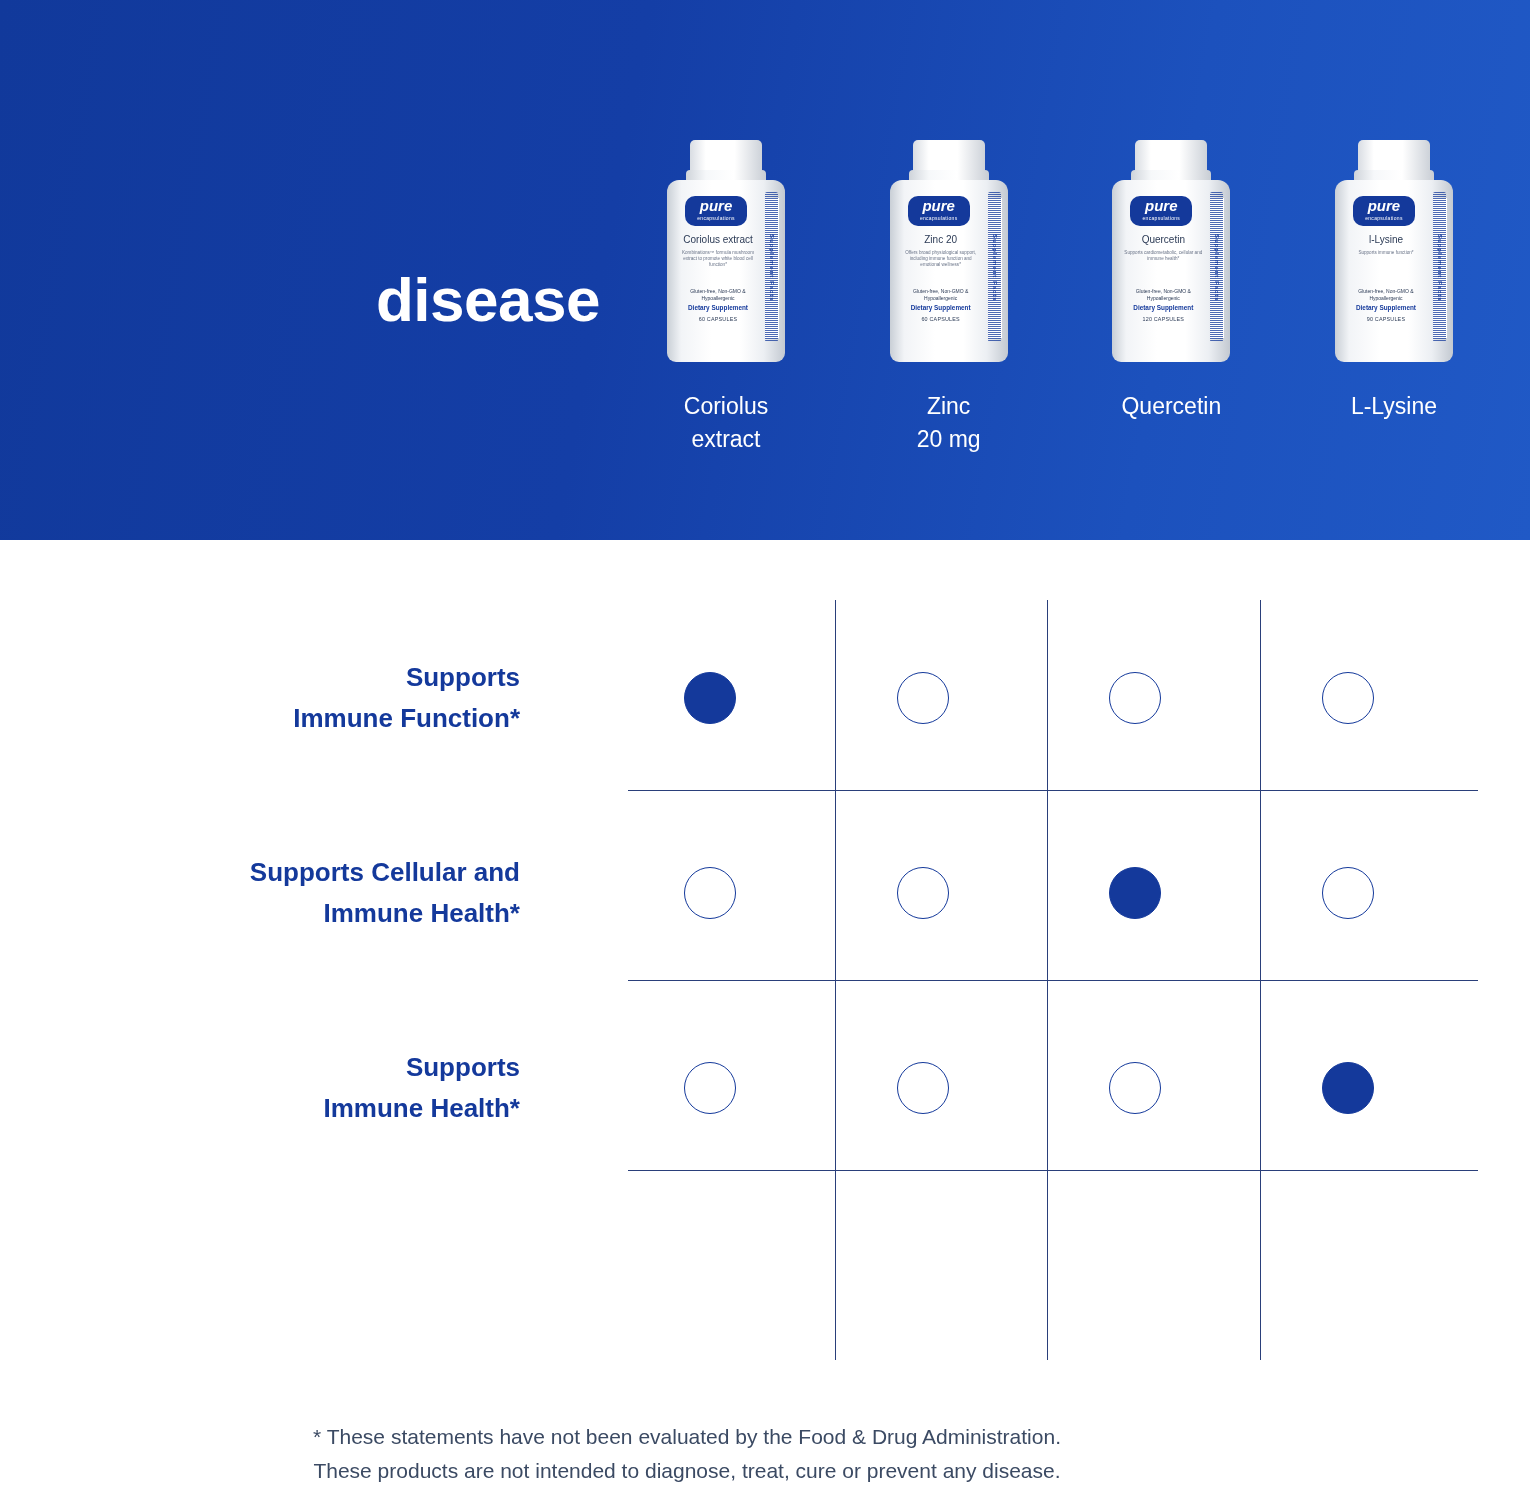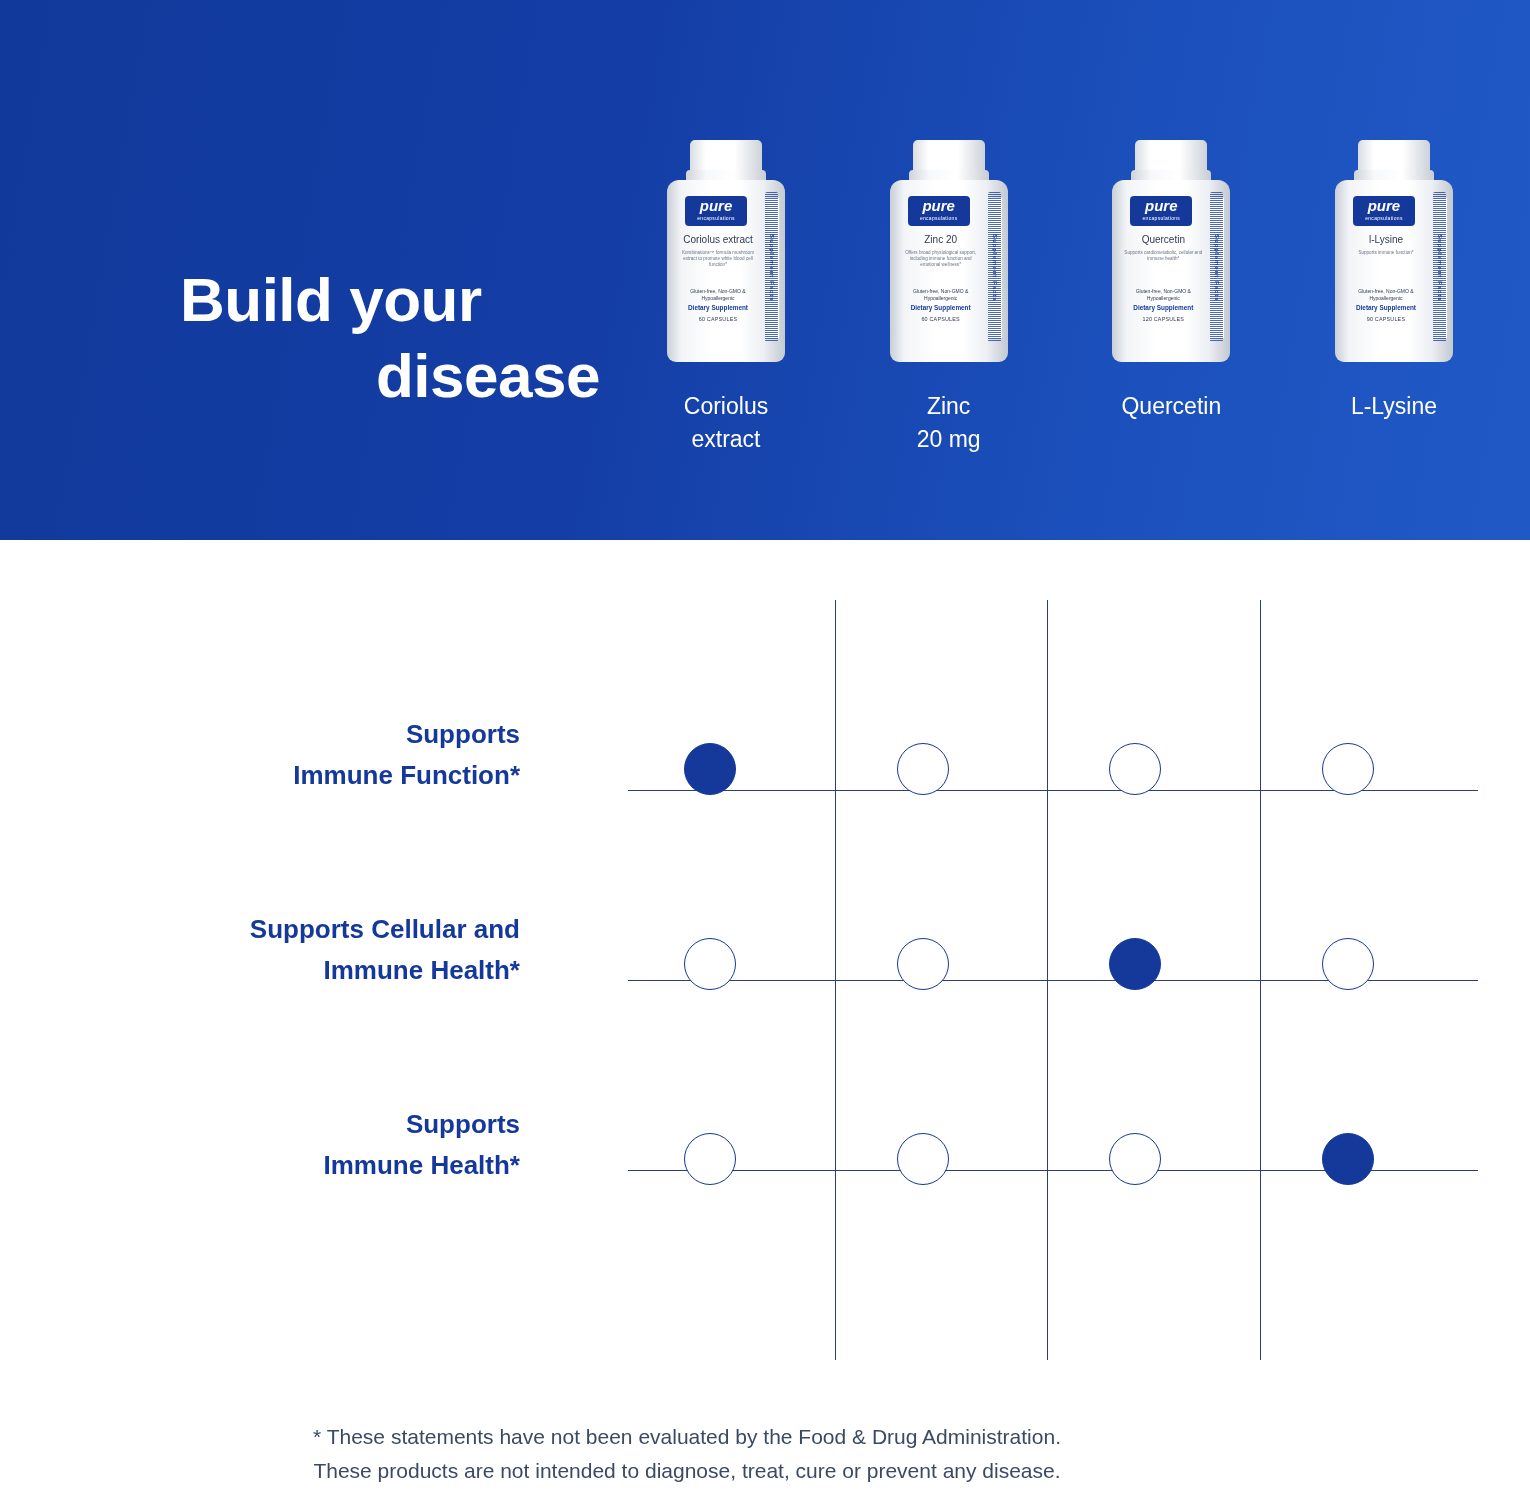--- a/index.html
+++ b/index.html
@@ -126,21 +126,21 @@
     background: #ffffff;
     line-height: 14px;
   }
   .logo {
     position: absolute;
     left: 18px;
     top: 16px;
     width: 62px;
     height: 30px;
     background: #14399b;
-    border-radius: 4px;
+    border-radius: 10px;
     color: #ffffff;
     text-align: center;
   }
   .logo .pure {
     display: block;
     font-size: 15px;
     font-style: italic;
     font-weight: bold;
     line-height: 16px;
     padding-top: 2px;
@@ -234,21 +234,21 @@
   .rows {
     position: absolute;
     left: 0;
     top: 540px;
     width: 1530px;
   }
   .row {
     position: relative;
     height: 195px;
     display: flex;
-    align-items: flex-end;
+    align-items: center;
     gap: 16px;
   }
   .row-label {
     width: 560px;
     padding-right: 40px;
     text-align: right;
     color: #14399b;
     font-size: 26px;
     font-weight: bold;
     line-height: 1.55;
@@ -296,21 +296,20 @@
   .footnote .star { color: #3b4a63; }
 </style>
 </head>
 <body>
 
 <div class="page">
 
   <div class="hero">
 
     <div class="hero-title">
-      <span class="l1">Build your</span>
       <span class="l2">disease</span>
     </div>
 
     <div class="products">
 
       <div class="product">
         <div class="bottle">
           <div class="cap"></div>
           <div class="neck"></div>
           <div class="body">

